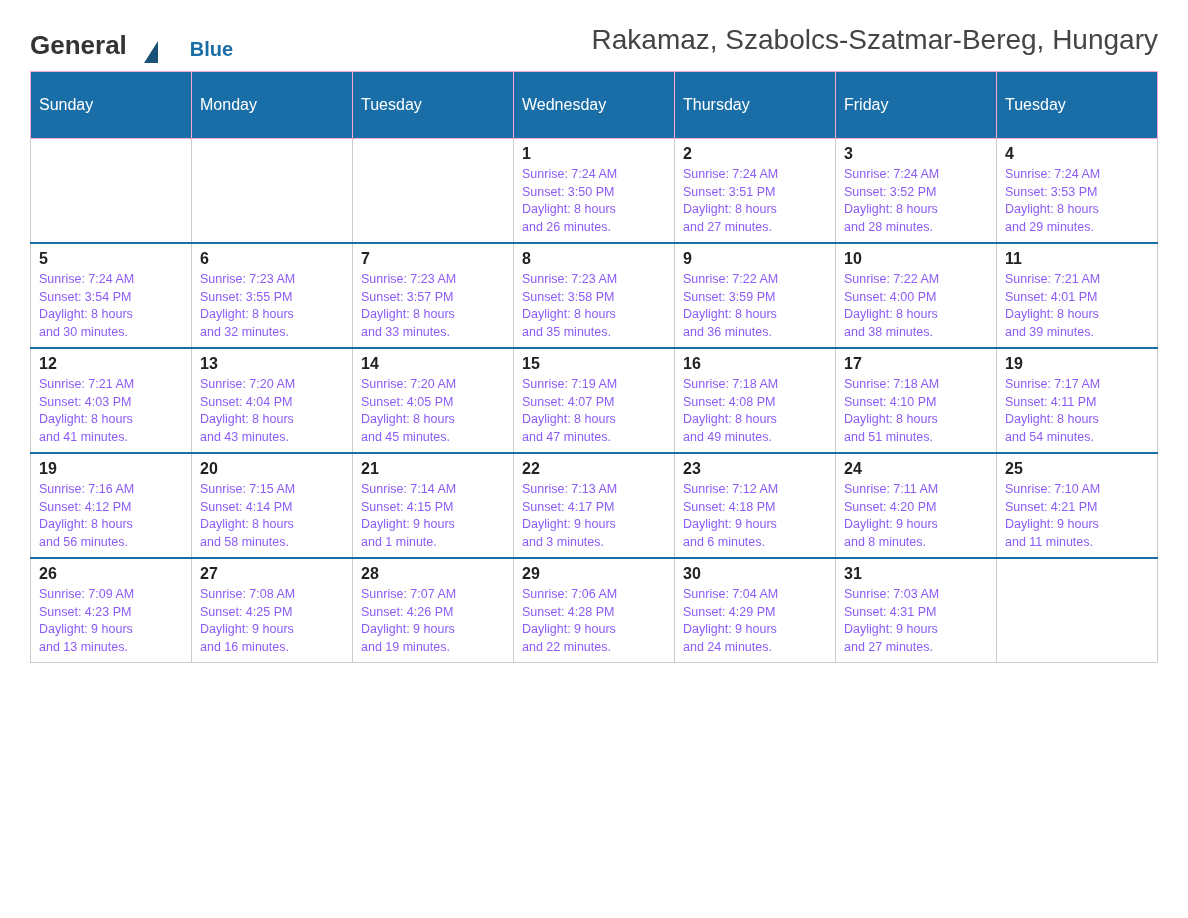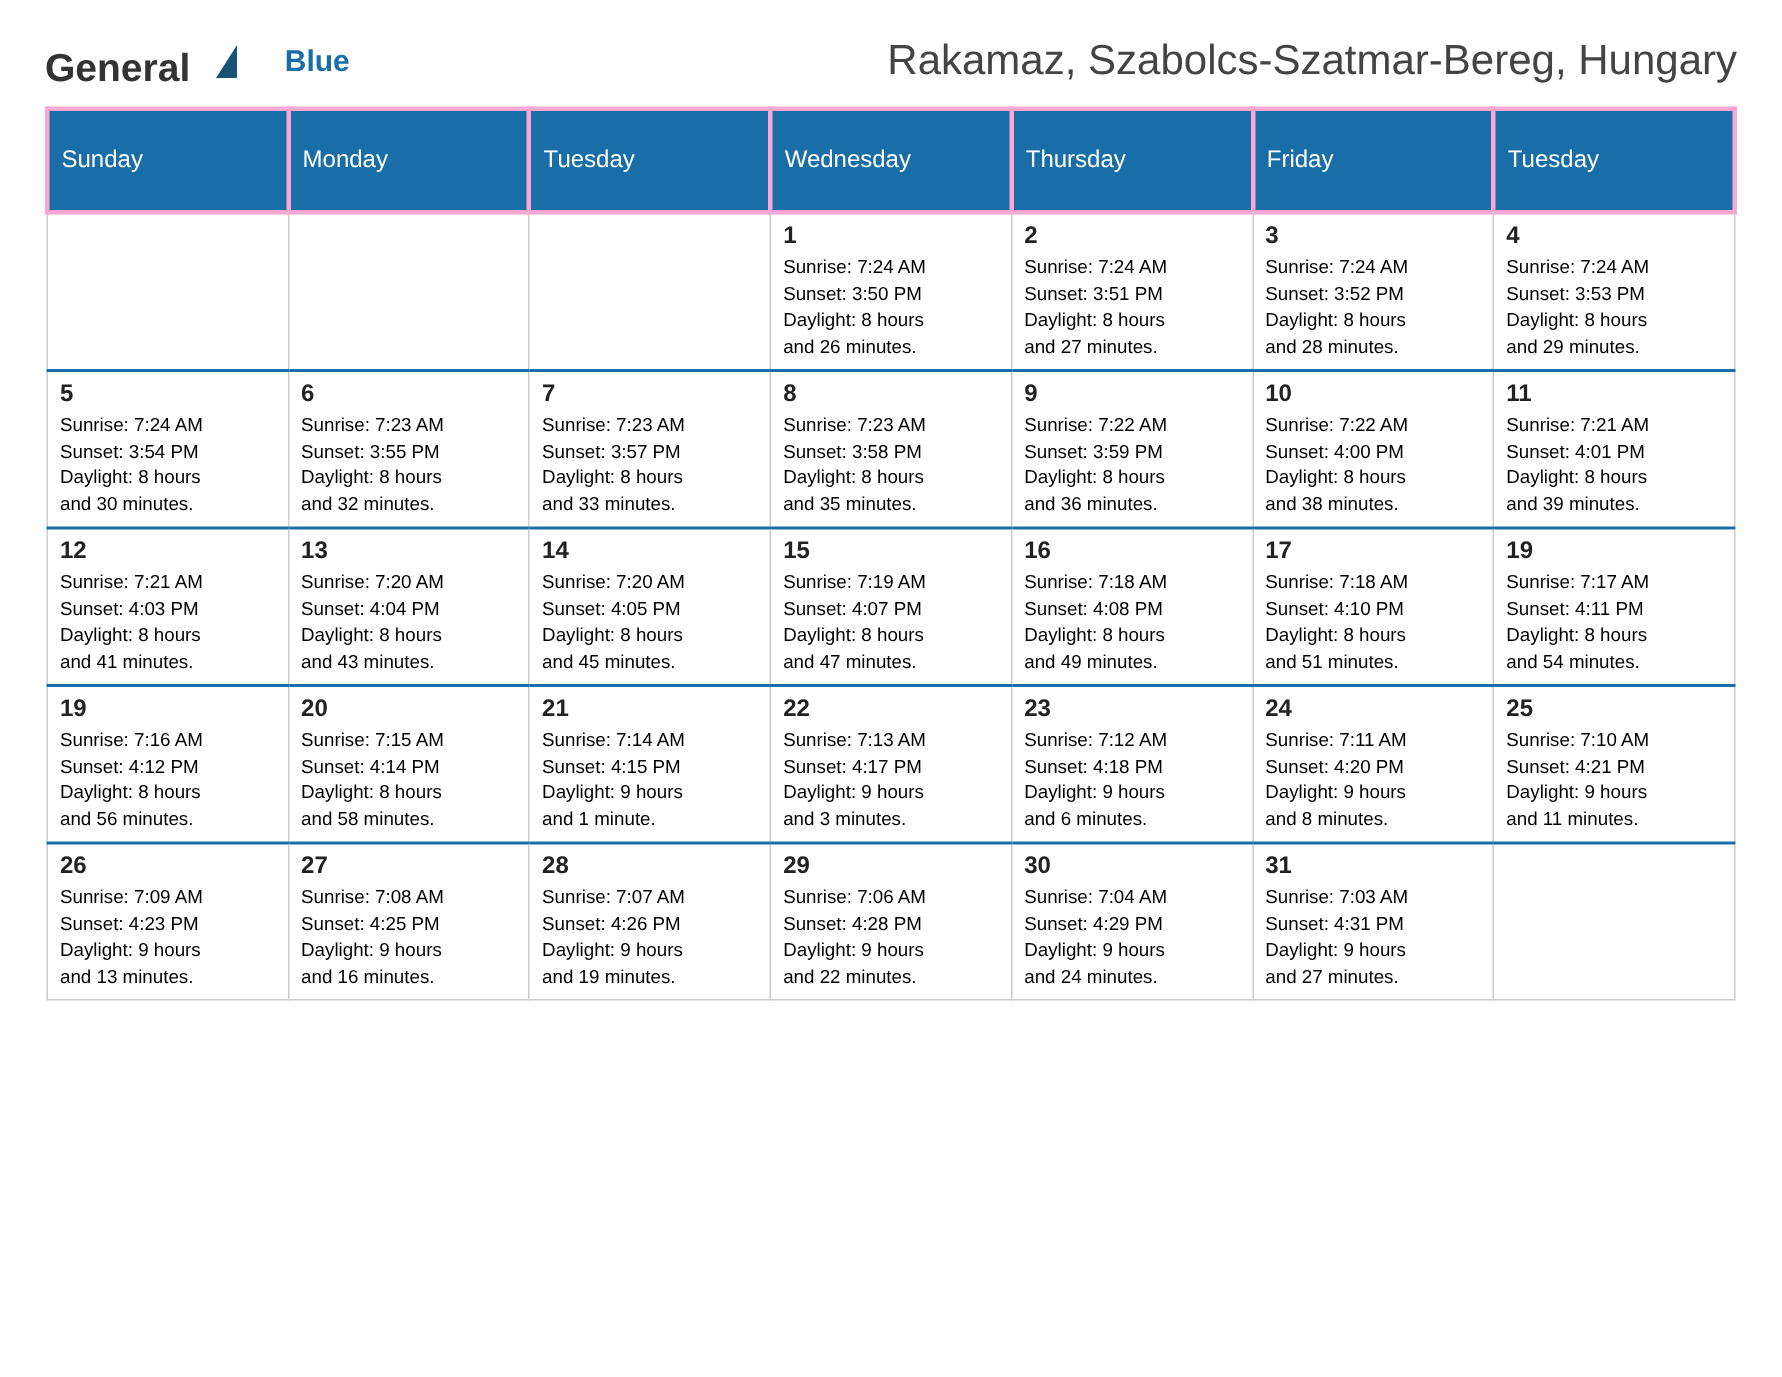--- a/index.html
+++ b/index.html
@@ -11,21 +11,21 @@
       min-height: 918px;
     }
     .header-area {
       display: flex;
       justify-content: space-between;
       align-items: flex-start;
       margin-bottom: 10px;
     }
     .logo {
       display: flex;
-      align-items: flex-start;
+      align-items: flex-end;
       gap: 15px;
       margin-top: 10px;
     }
     .logo-text-general {
       font-size: 26px;
       font-weight: bold;
       color: #333;
     }
     .logo-triangle {
       width: 0;
@@ -62,41 +62,41 @@
       border-collapse: collapse;
       margin-top: 8px;
     }
     .calendar-table th {
       background-color: #1a6ea8;
       color: #ffffff;
       font-size: 16px;
       font-weight: normal;
       padding: 24px 8px;
       text-align: left;
-      border: 3px solid #f9a8d4;
+      border: 1px solid #f9a8d4;
     }
     .calendar-table td {
       border: 1px solid #ccc;
       vertical-align: top;
       padding: 6px 8px;
       width: calc(100% / 7);
       min-height: 100px;
       font-size: 13px;
       color: #333;
     }
     .day-number {
       font-size: 16px;
       font-weight: bold;
       color: #222;
       display: block;
       margin-bottom: 3px;
     }
     .day-info {
       font-size: 12.5px;
-      color: #000000;
+      color: #8b5cf6;
       line-height: 1.4;
     }
     .empty-cell {
       background: #fff;
     }
     .row-divider td {
       border-top: 2px solid #1a6ea8;
     }
   </style>
 </head>

